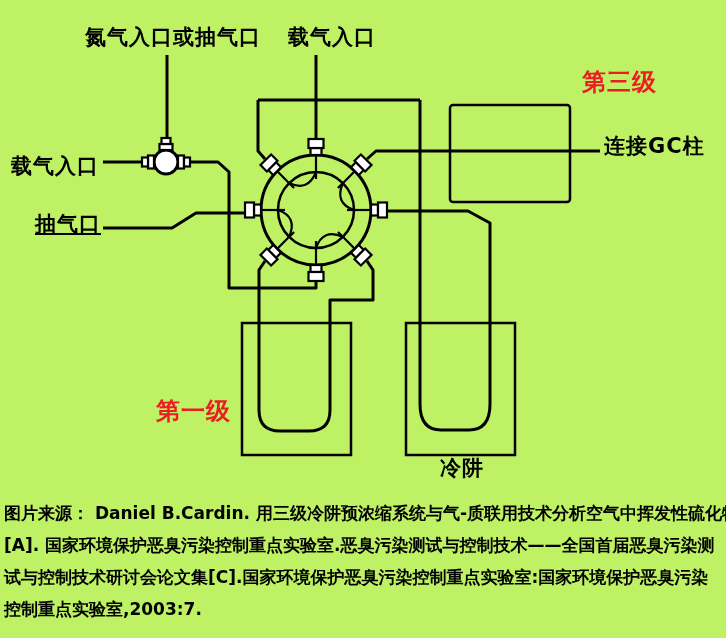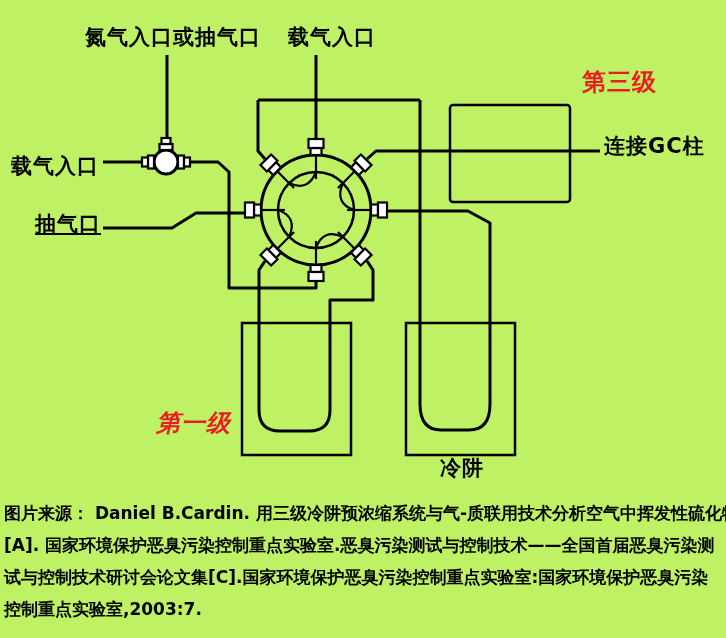--- a/index.html
+++ b/index.html
@@ -131,21 +131,21 @@
     </g>
   </svg>
 
   <div class="lbl" style="left:85px;top:26px;">氮气入口或抽气口</div>
   <div class="lbl" style="left:288px;top:26px;">载气入口</div>
   <div class="lbl" style="left:11px;top:155px;">载气入口</div>
   <div class="lbl" style="left:35px;top:213px;text-decoration:underline;">抽气口</div>
   <div class="lbl" style="left:604px;top:135px;">连接GC柱</div>
   <div class="lbl" style="left:440px;top:457px;text-align:center;">冷阱</div>
 
-  <div class="lbl-red" style="left:156px;top:410px;font-style:italic;">第一级</div>
+  <div class="lbl-red" style="left:156px;top:398px;">第一级</div>
   <div class="lbl-red" style="left:582px;top:69px;text-align:right;">第三级</div>
 
   <div id="caption">
     <div class="cap-line">图片来源： Daniel B.Cardin. 用三级冷阱预浓缩系统与气-质联用技术分析空气中挥发性硫化物</div>
     <div class="cap-line">[A]. 国家环境保护恶臭污染控制重点实验室.恶臭污染测试与控制技术——全国首届恶臭污染测</div>
     <div class="cap-line">试与控制技术研讨会论文集[C].国家环境保护恶臭污染控制重点实验室:国家环境保护恶臭污染</div>
     <div class="cap-line">控制重点实验室,2003:7.</div>
   </div>
 
 </div>

